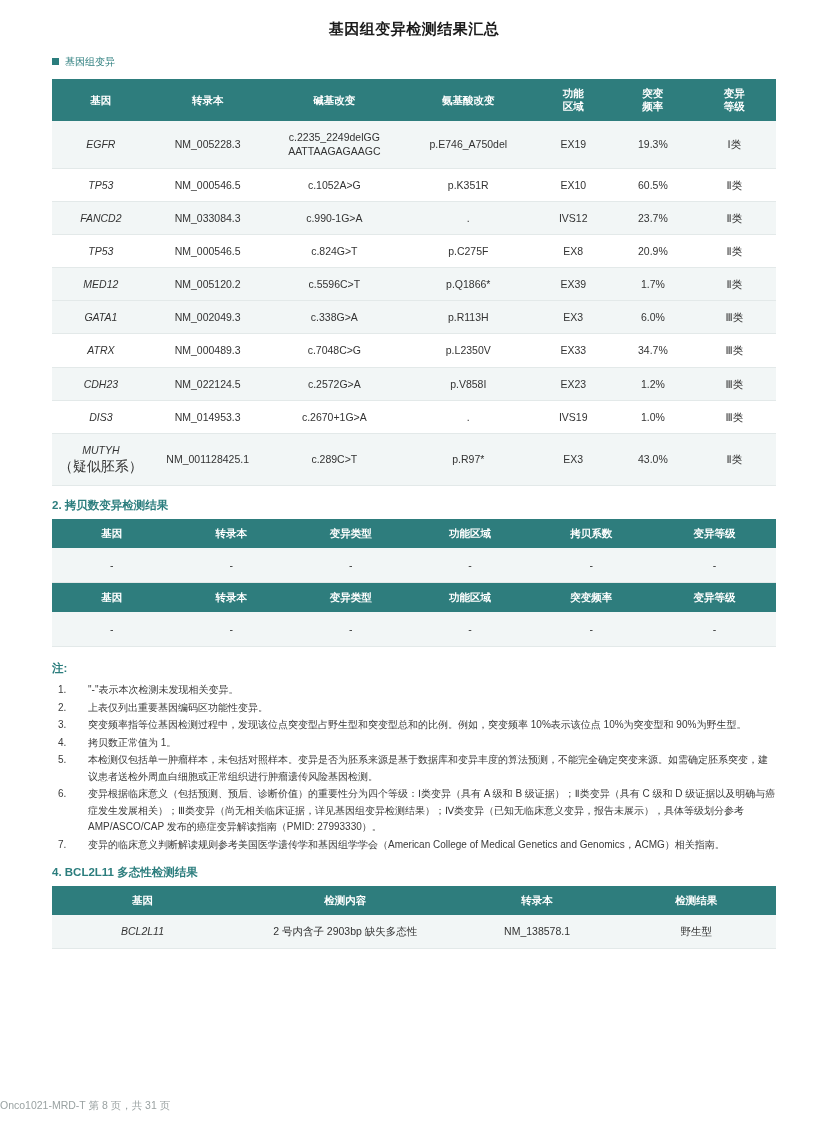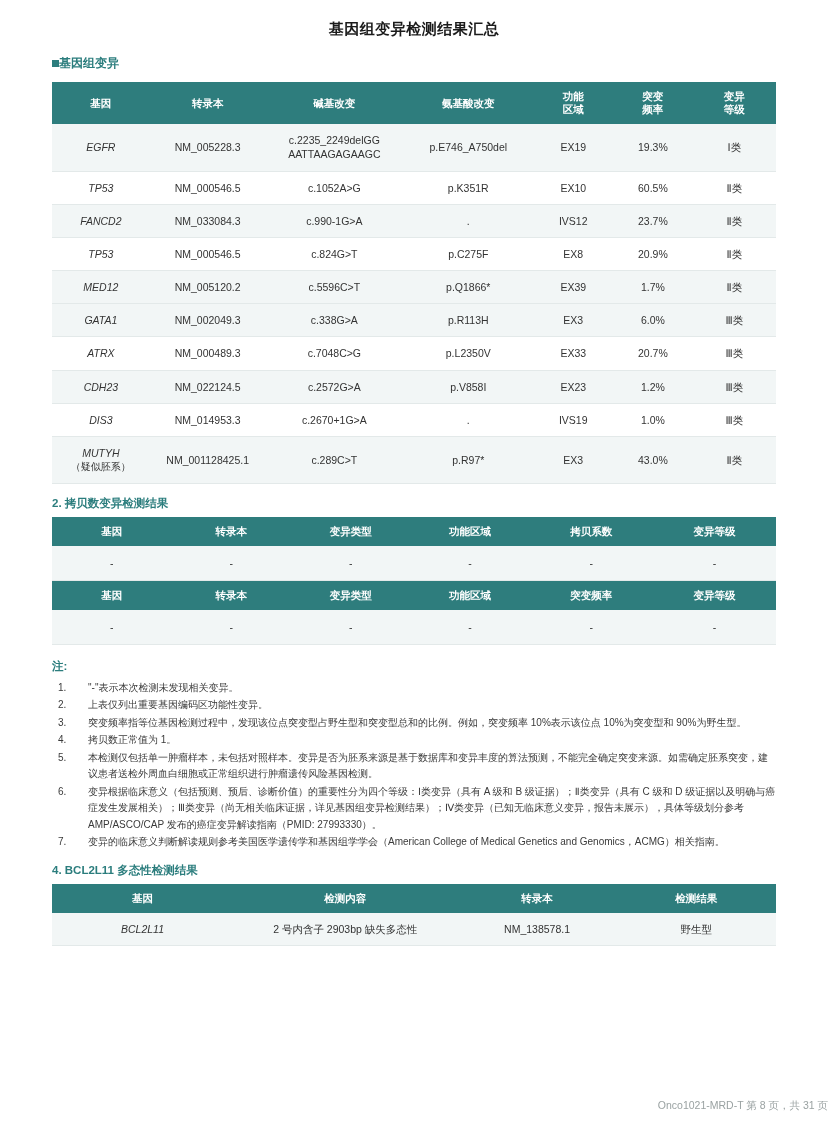--- a/index.html
+++ b/index.html
@@ -26,22 +26,23 @@
     text-align: center;
     font-size: 15px;
     font-weight: bold;
     color: #1b1b1b;
     letter-spacing: 0.5px;
     margin: 6px 0 16px 0;
   }
   .section-head {
     display: flex;
     align-items: center;
-    font-size: 12px;
-    font-weight: bold;
+    gap: 6px;
+    font-size: 10px;
+    font-weight: normal;
     color: #2b7d7d;
     margin: 6px 0 10px 0;
   }
   .section-head .sq {
     display: inline-block;
     width: 7px;
     height: 7px;
     background: #2b7d7d;
     margin-bottom: 1px;
   }
@@ -77,21 +78,21 @@
   }
   table.tbl tr.alt td {
     background: #f2f6f6;
   }
   td.gene {
     font-style: italic;
   }
   td.gene .sub {
     font-style: normal;
     display: block;
-    font-size: 10px;
+    font-size: 14px;
   }
   .small-tbl td {
     height: 16px;
     padding: 6px 3px;
     color: #666;
   }
   .notes-title {
     font-size: 11.5px;
     font-weight: bold;
     color: #2b7d7d;
@@ -119,21 +120,21 @@
     top: 0;
     width: 18px;
     text-align: left;
     color: #3a3a3a;
   }
   .footer {
     position: absolute;
     left: 0;
     right: 0;
     bottom: 16px;
-    text-align: right;
+    text-align: left;
     font-size: 10.5px;
     color: #9aa2a2;
   }
   .bcl-tbl td {
     padding: 11px 3px;
   }
 </style>
 </head>
 <body>
 
@@ -222,21 +223,21 @@
         <td>EX3</td>
         <td>6.0%</td>
         <td>Ⅲ类</td>
       </tr>
       <tr>
         <td class="gene">ATRX</td>
         <td>NM_000489.3</td>
         <td>c.7048C&gt;G</td>
         <td>p.L2350V</td>
         <td>EX33</td>
-        <td>20.7%</td>
+        <td>34.7%</td>
         <td>Ⅲ类</td>
       </tr>
       <tr class="alt">
         <td class="gene">CDH23</td>
         <td>NM_022124.5</td>
         <td>c.2572G&gt;A</td>
         <td>p.V858I</td>
         <td>EX23</td>
         <td>1.2%</td>
         <td>Ⅲ类</td>

